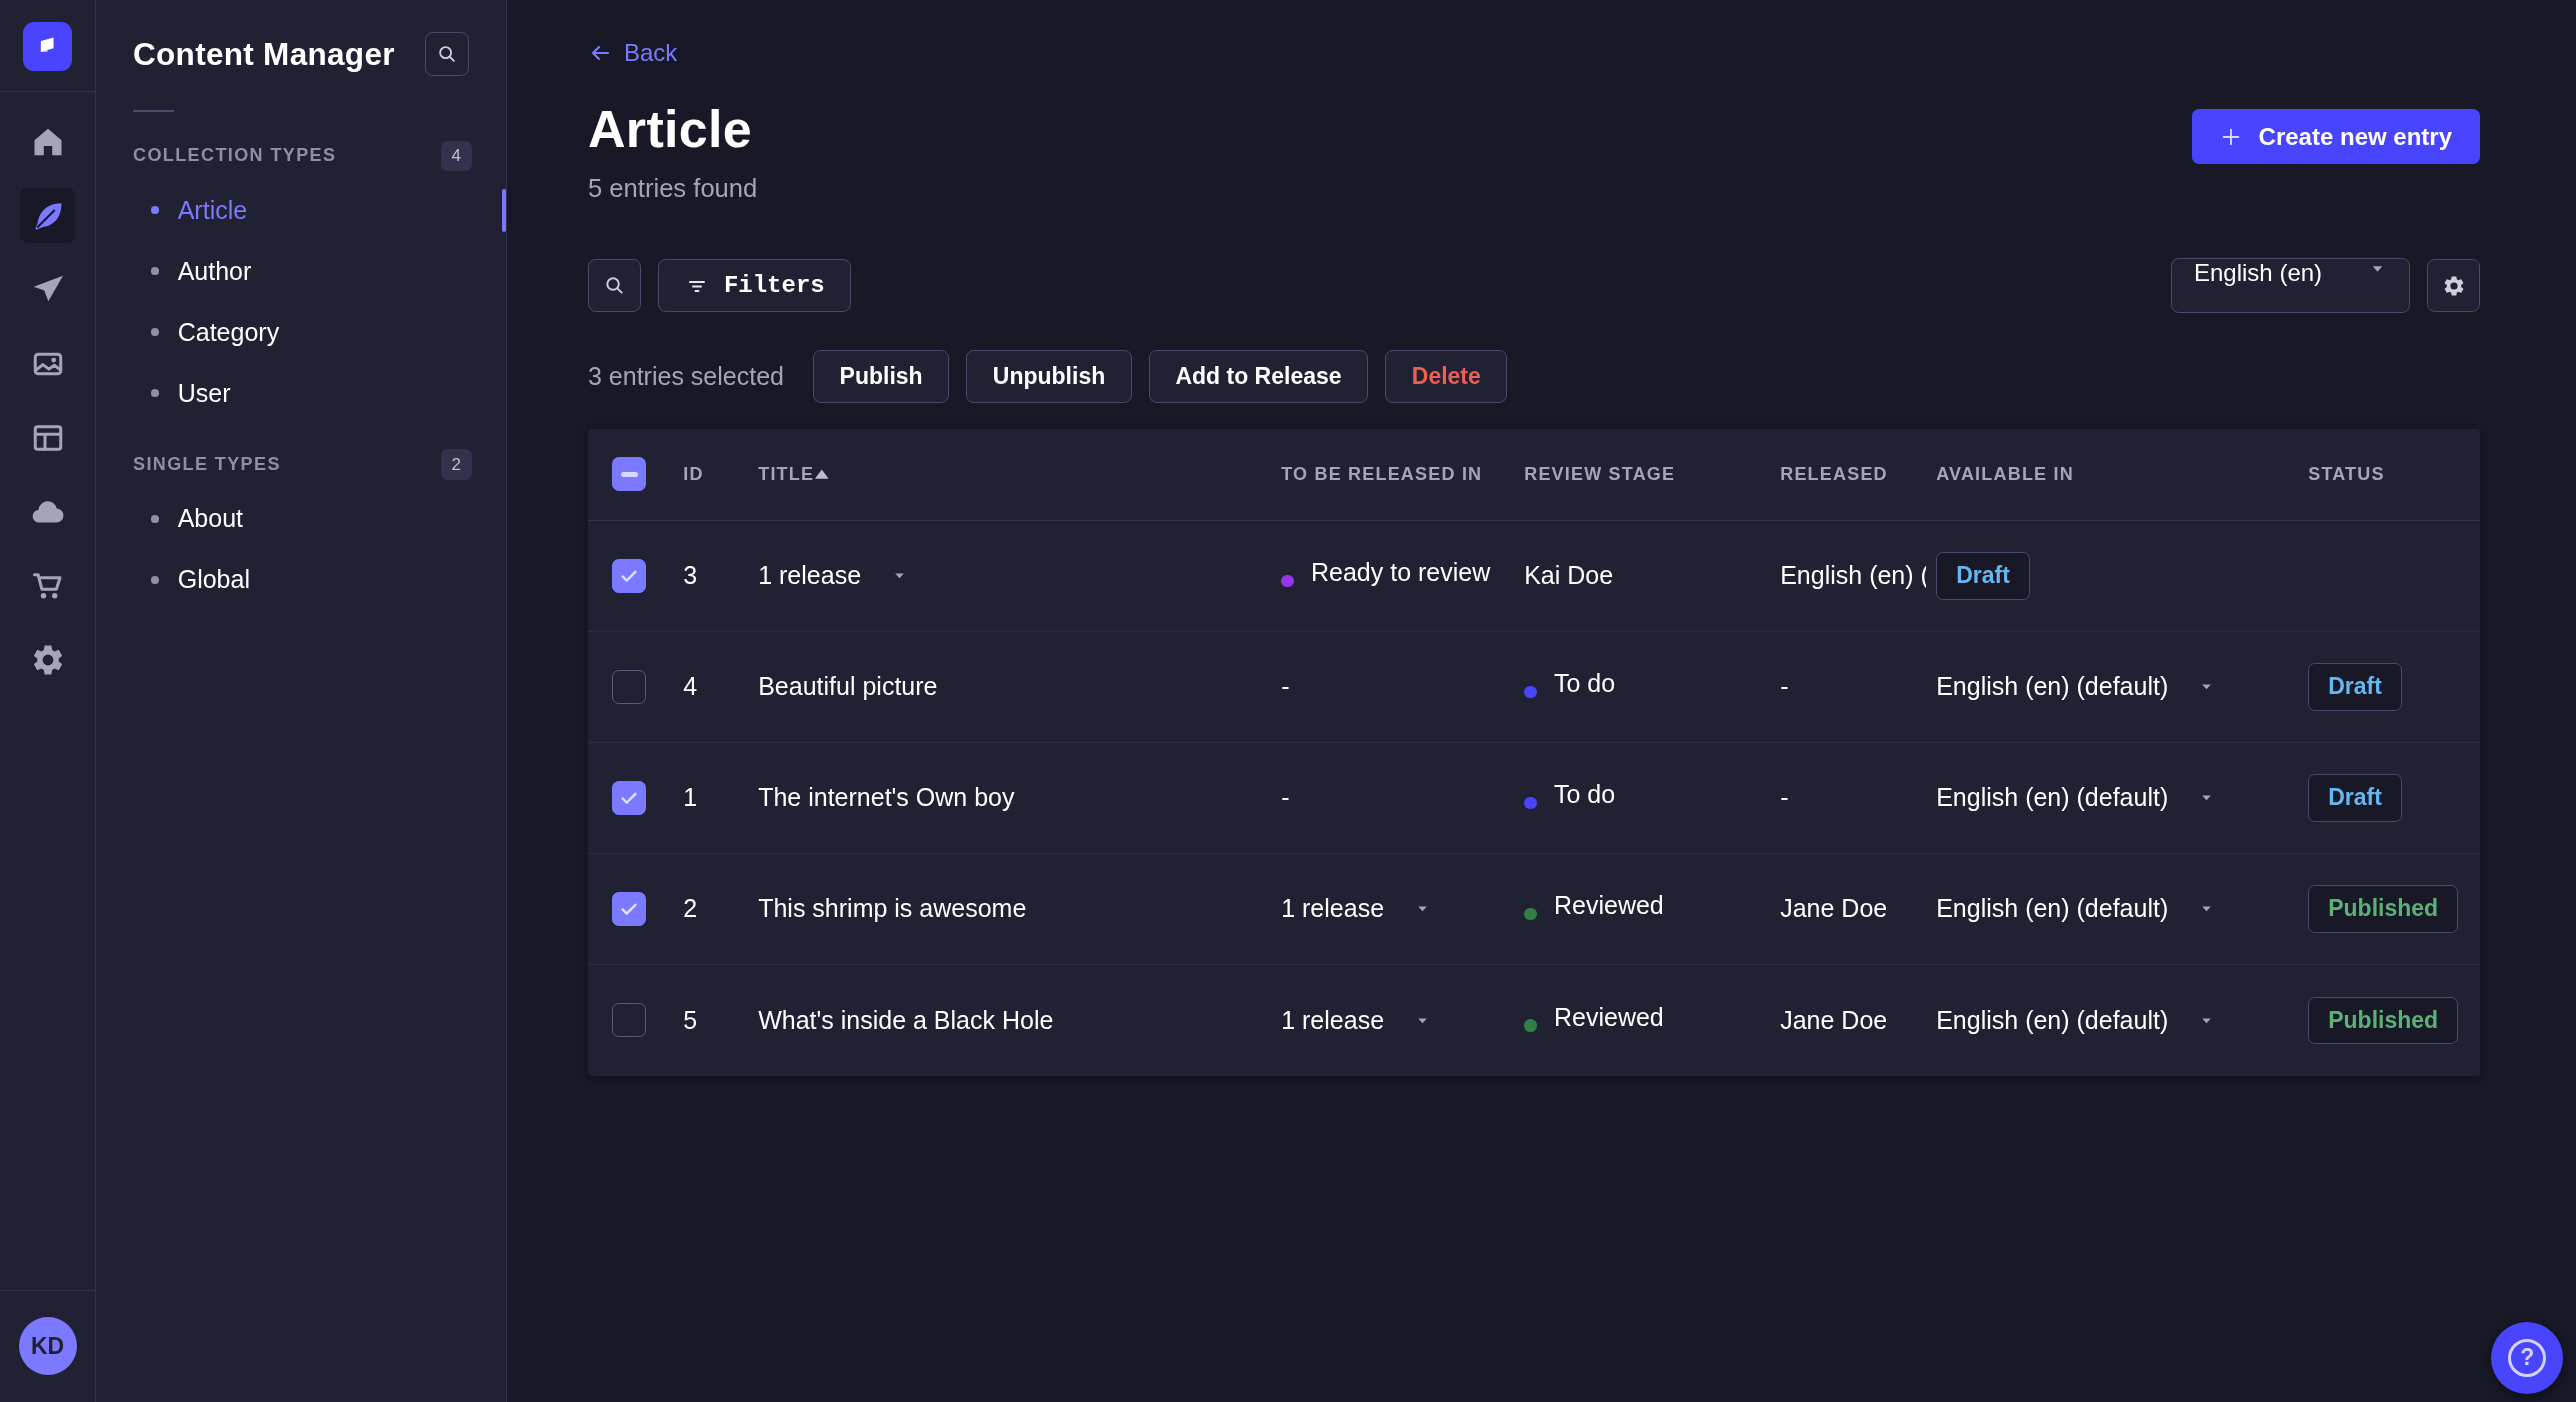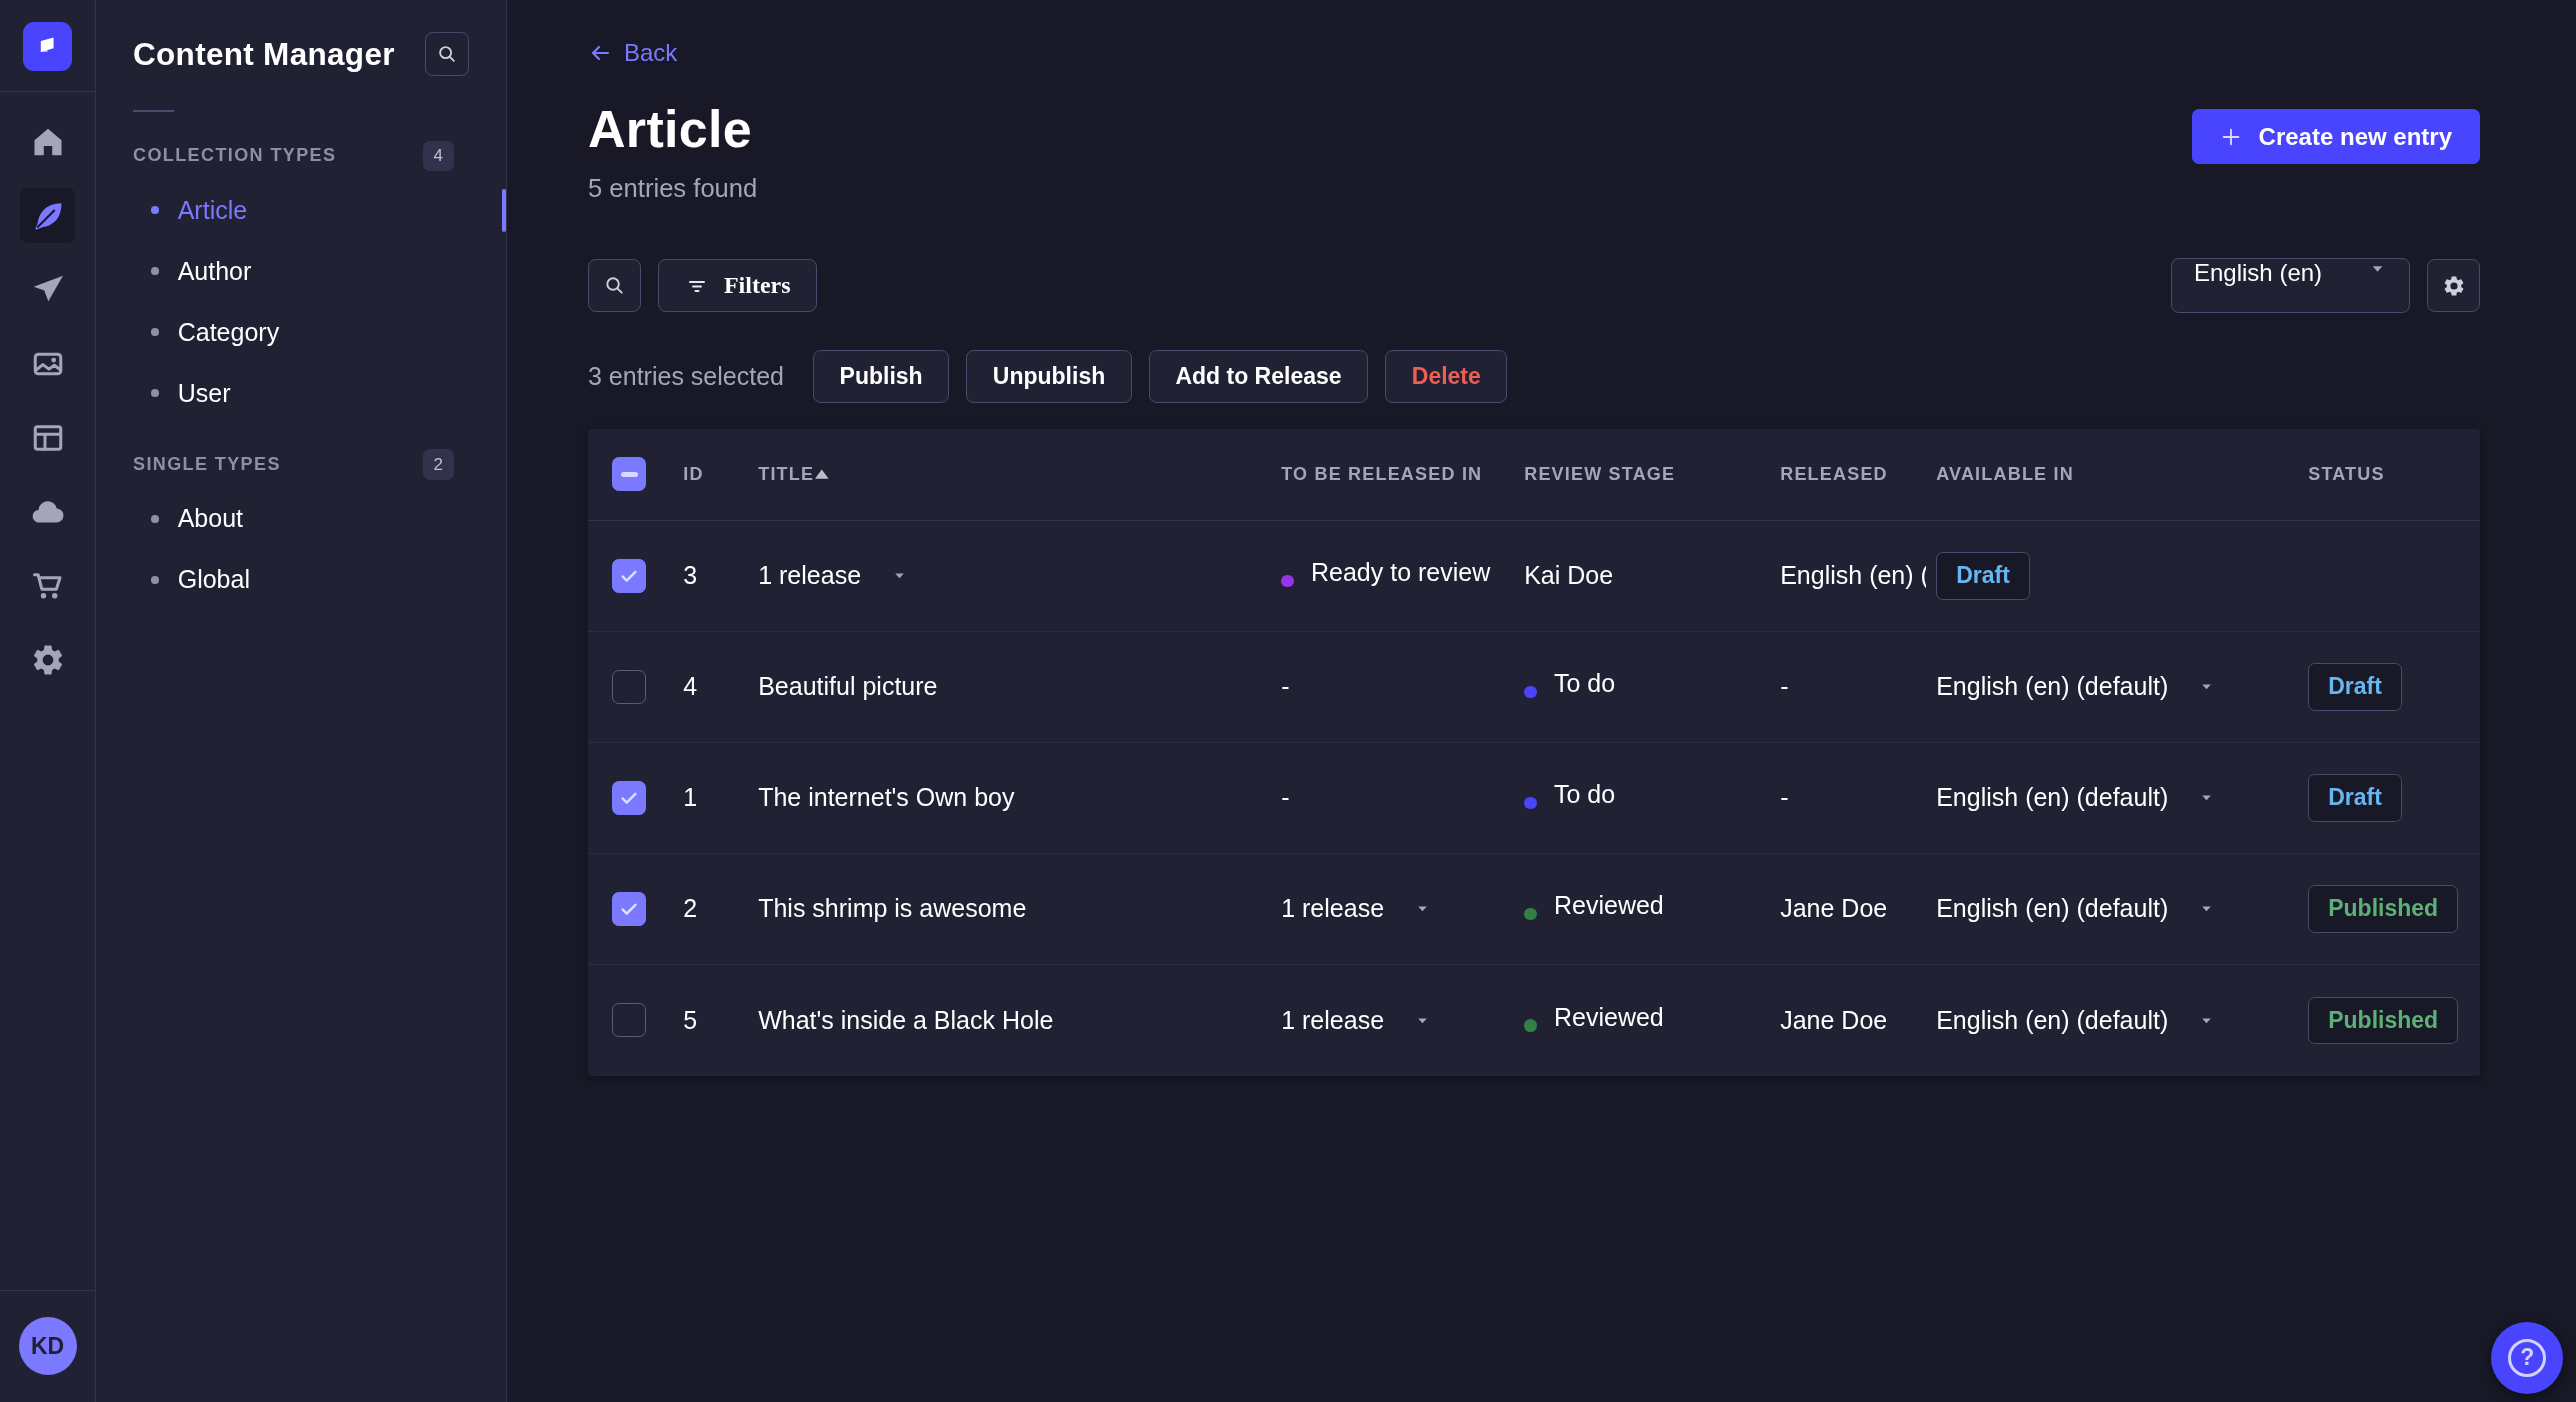--- a/index.html
+++ b/index.html
@@ -45,21 +45,21 @@
     width:411px; min-width:411px; height:100%;
     background:#212134; border-right:0.9px solid #32324d; position:relative;
   }
   .subnav-header { display:flex; align-items:center; justify-content:space-between; padding:32px 37px 0 37px; }
   .subnav-title { font-size:31.5px; font-weight:700; letter-spacing:0.3px; }
   .subnav-search {
     width:44px; height:44px; border-radius:7.7px; border:0.9px solid #4a4a6a;
     background:transparent; display:flex; align-items:center; justify-content:center; cursor:pointer;
   }
   .subnav-hr { width:41px; height:1.7px; background:#4a4a6a; border:0; margin:34px 0 29px 37px; }
-  .section-header { display:flex; align-items:center; justify-content:space-between; padding:0 52px 0 37px; margin:25.6px 0 8.5px; }
+  .section-header { display:flex; align-items:center; justify-content:space-between; padding:0 34px 0 37px; margin:25.6px 0 8.5px; }
   .section-label { font-size:18px; font-weight:700; letter-spacing:1.4px; color:#8e8ea9; }
   .section-badge { background:#32324d; color:#c0c0cf; font-size:17px; line-height:1; padding:6.8px 11px; border-radius:6.8px; }
   .nav-item {
     height:61px; display:flex; align-items:center; gap:19px; padding-left:55px;
     font-size:25px; color:#ffffff; position:relative; cursor:pointer;
   }
   .nav-item .bullet { width:7.7px; height:7.7px; border-radius:50%; background:#8e8ea9; }
   .nav-item.active { color:#7b79ff; }
   .nav-item.active .bullet { background:#7b79ff; }
   .active-bar { position:absolute; right:0; top:9.4px; width:4.3px; height:43px; background:#7b79ff; border-radius:2.6px; }
@@ -83,21 +83,21 @@
   .controls-row { display:flex; justify-content:space-between; align-items:center; margin-top:55px; }
   .controls-left, .controls-right { display:flex; align-items:center; gap:17px; }
   .icon-btn {
     width:53px; height:53px; border-radius:7.7px; border:0.9px solid #4a4a6a;
     background:#212134; display:flex; align-items:center; justify-content:center; cursor:pointer;
   }
   .filters-btn {
     height:53px; padding:0 25.6px; border-radius:7.7px; border:0.9px solid #4a4a6a;
     background:#212134; color:#fff; font-size:24px; font-weight:600;
     display:flex; align-items:center; gap:15.3px; cursor:pointer;
-    font-family:Liberation Serif, serif;
+    font-family:Liberation Mono, monospace;
   }
   .locale-select {
     width:239px; height:55px; padding:0 22px; border-radius:7.7px; border:0.9px solid #4a4a6a;
     background:#212134; color:#fff; font-size:24px;
     display:flex; align-items:flex-start; justify-content:space-between; cursor:pointer;
   }
 
   .selection-row { display:flex; align-items:center; gap:17px; margin-top:37px; }
   .selection-text { color:#a5a5ba; font-size:25px; margin-right:12px; }
   .action-btn {

